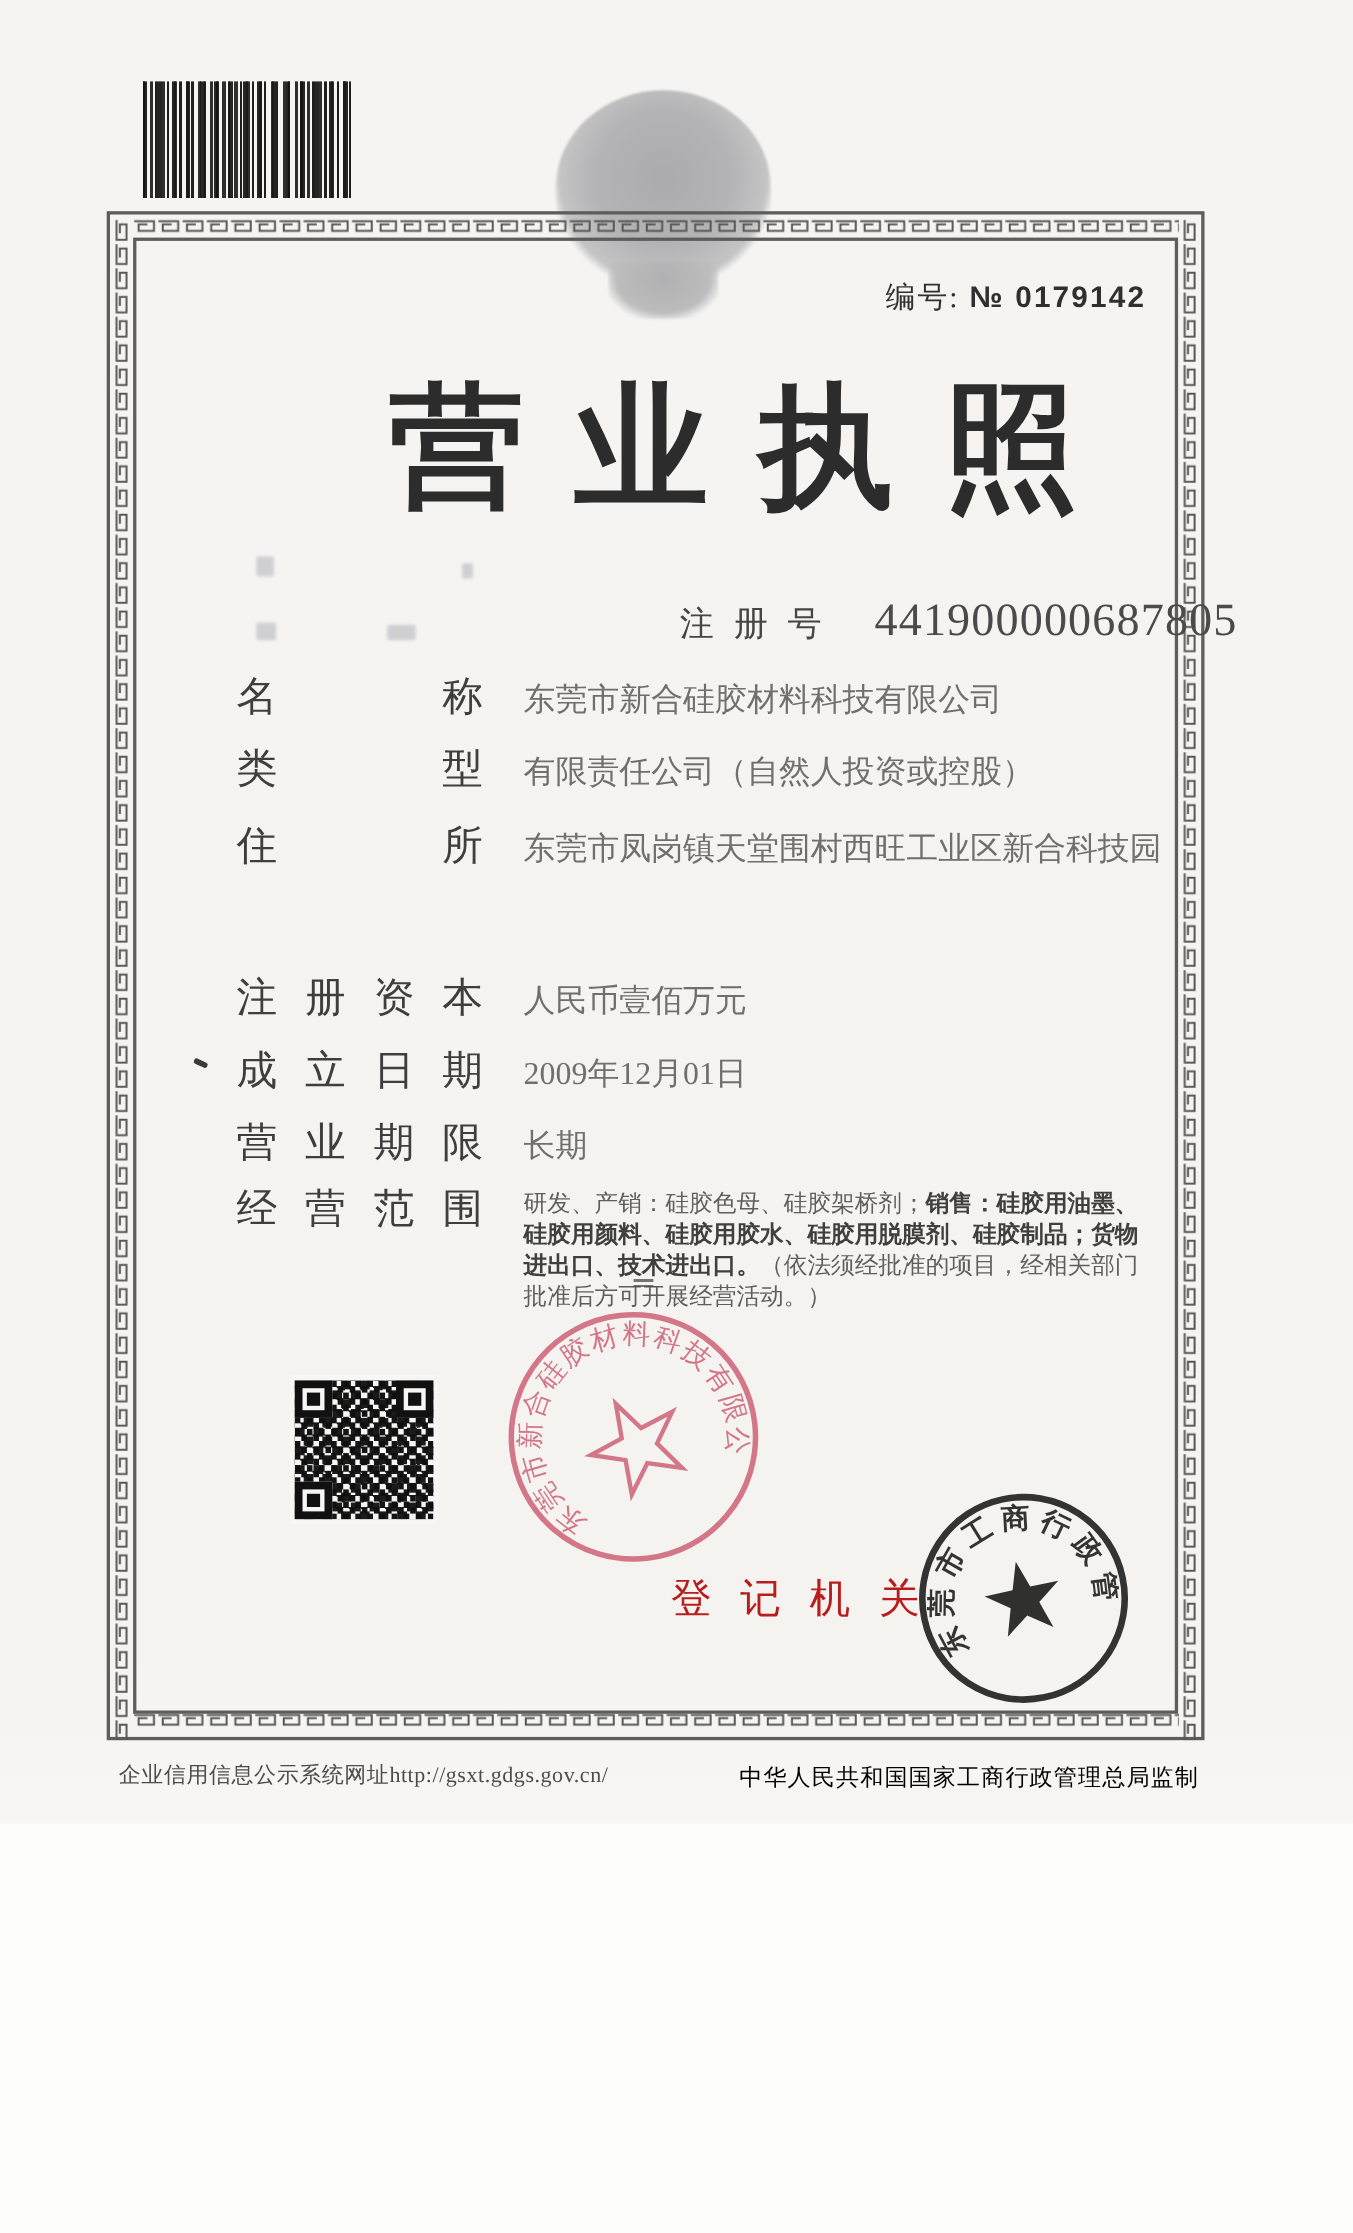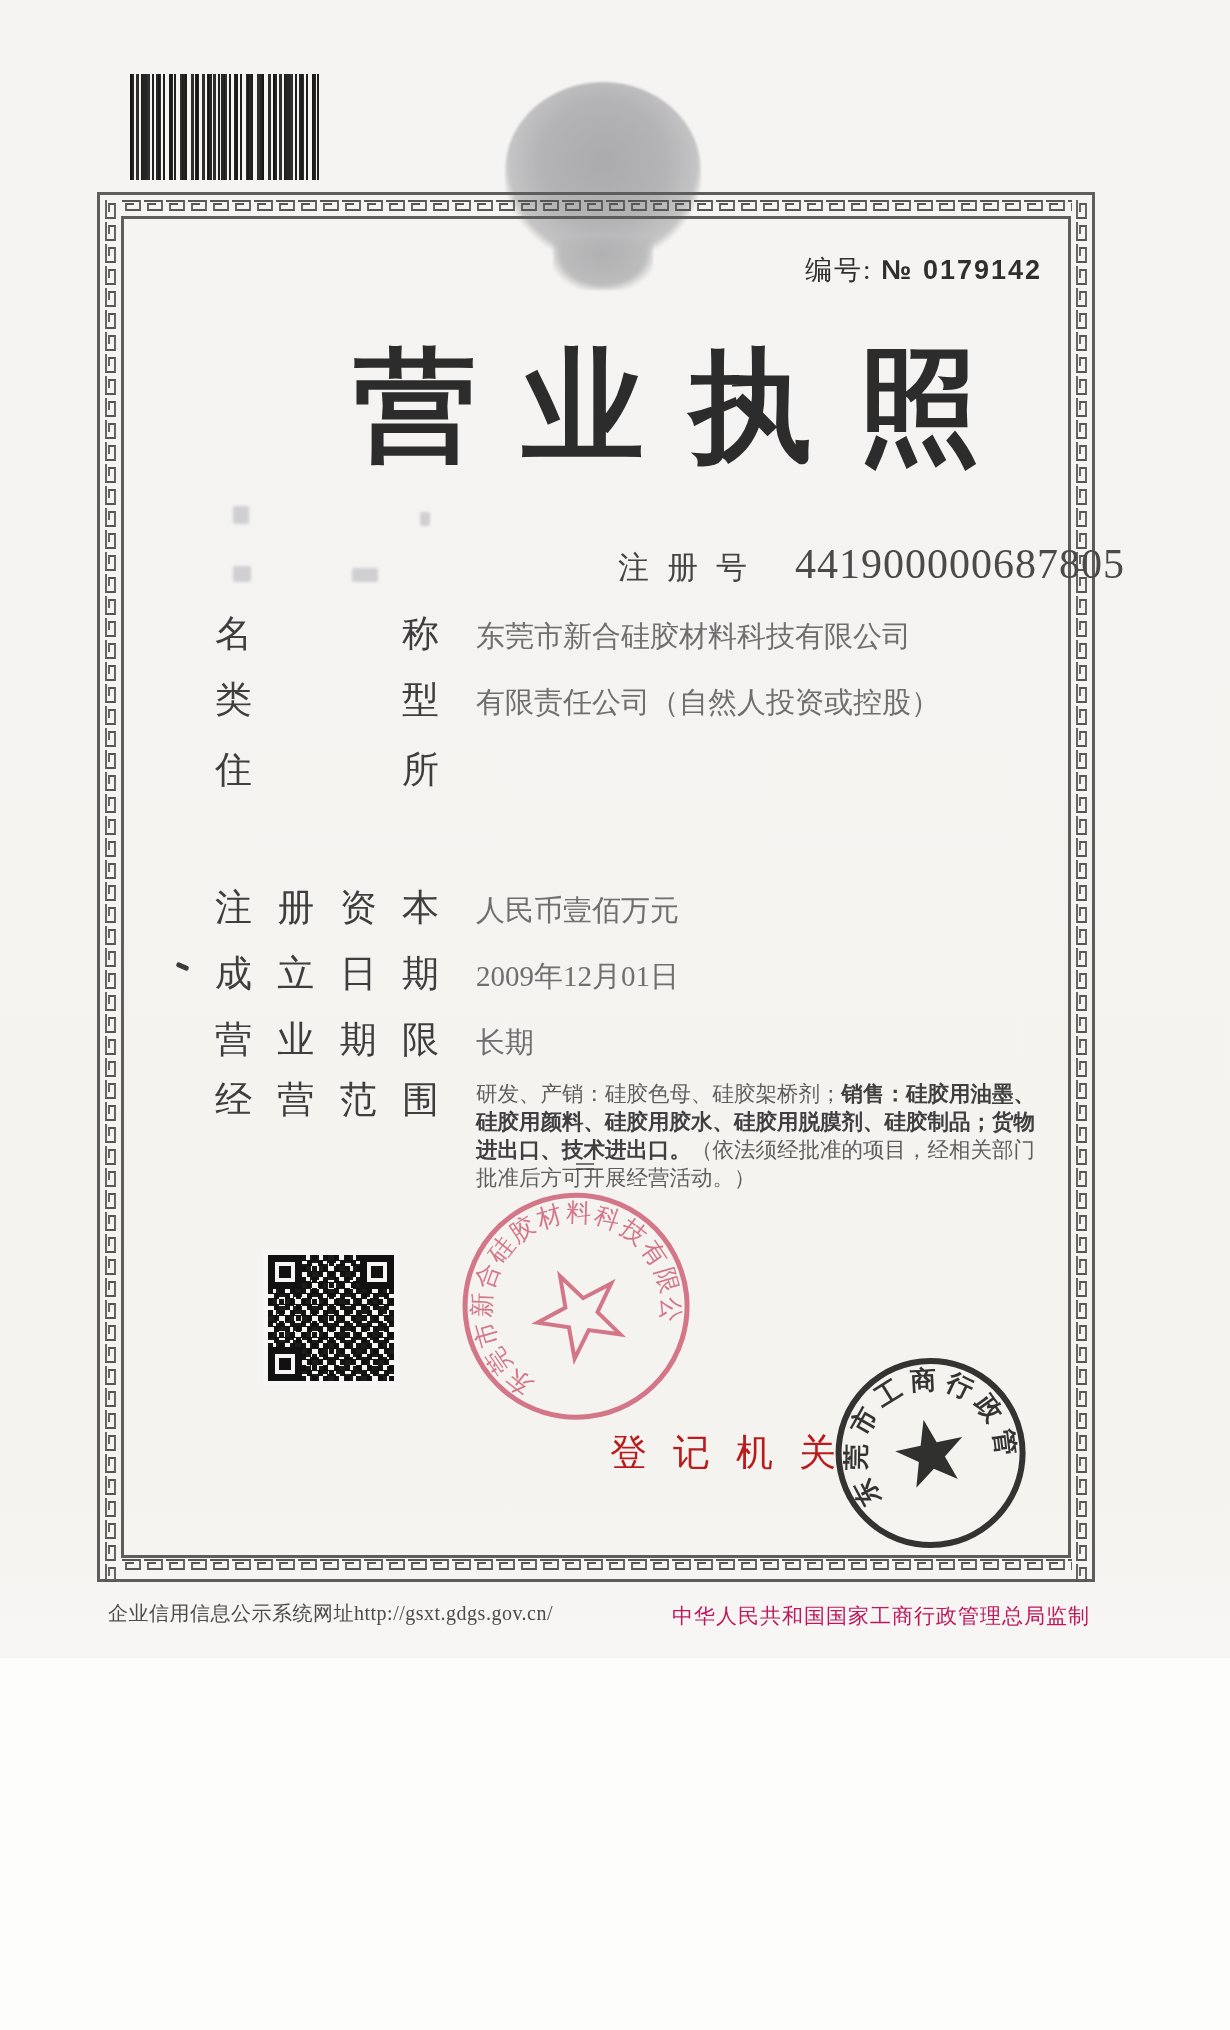--- a/index.html
+++ b/index.html
@@ -59,21 +59,21 @@
   .finder::after { content:""; position:absolute; left:4px; top:4px; width:12px; height:12px; background:#111; }
   .finder.tl { left:5px; top:5px; } .finder.tr { right:5px; top:5px; } .finder.bl { left:5px; bottom:5px; }
 
   .seal-red { position:absolute; left:447px; top:1176px; transform:rotate(-28deg); mix-blend-mode:multiply; opacity:.88; }
   .seal-black { position:absolute; left:826px; top:1348px; transform:rotate(-12deg); mix-blend-mode:multiply; opacity:.9; }
 
   .registrar { position:absolute; left:610px; top:1428px; font-size:37px; color:#b91c1c; letter-spacing:26px; white-space:nowrap; }
   .issue-date { position:absolute; left:746px; top:1490px; font-size:30px; color:#3d3d3d; letter-spacing:3px; white-space:nowrap; }
 
   .footer-left { position:absolute; left:108px; top:1600px; font-size:20px; color:#4c4c4c; letter-spacing:.5px; }
-  .footer-right { position:absolute; right:140px; top:1602px; font-size:21px; color:#be185d; letter-spacing:1px; }
+  .footer-right { position:absolute; right:140px; top:1602px; font-size:21px; color:#000000; letter-spacing:1px; }
 
   .smudge { position:absolute; background:#9a9aa6; opacity:.4; filter:blur(1.5px); border-radius:2px; }
   .sm1{left:233px;top:506px;width:16px;height:18px}
   .sm2{left:420px;top:512px;width:10px;height:14px}
   .sm3{left:233px;top:566px;width:18px;height:16px}
   .sm4{left:352px;top:568px;width:26px;height:14px}
   .dash-art { position:absolute; left:176px; top:964px; width:13px; height:5px; background:#3a3a3a; transform:rotate(24deg); border-radius:2px; }
   .scope-mark { position:absolute; left:576px; top:1160px; width:18px; height:10px; opacity:.75;
     background:repeating-linear-gradient(0deg,#4a4a4a 0 2px,transparent 2px 5px); }
 </style>
@@ -149,20 +149,21 @@
   <div class="row r1">
     <span class="lab">名称</span>
     <span class="val">东莞市新合硅胶材料科技有限公司</span>
   </div>
   <div class="row r2">
     <span class="lab">类型</span>
     <span class="val">有限责任公司（自然人投资或控股）</span>
   </div>
   <div class="row r3">
     <span class="lab">住所</span>
+    <span class="val">东莞市凤岗镇天堂围村西旺工业区新合科技园</span>
   </div>
   <div class="row r5">
     <span class="lab">注册资本</span>
     <span class="val">人民币壹佰万元</span>
   </div>
   <div class="row r6">
     <span class="lab">成立日期</span>
     <span class="val">2009年12月01日</span>
   </div>
   <div class="row r7">

